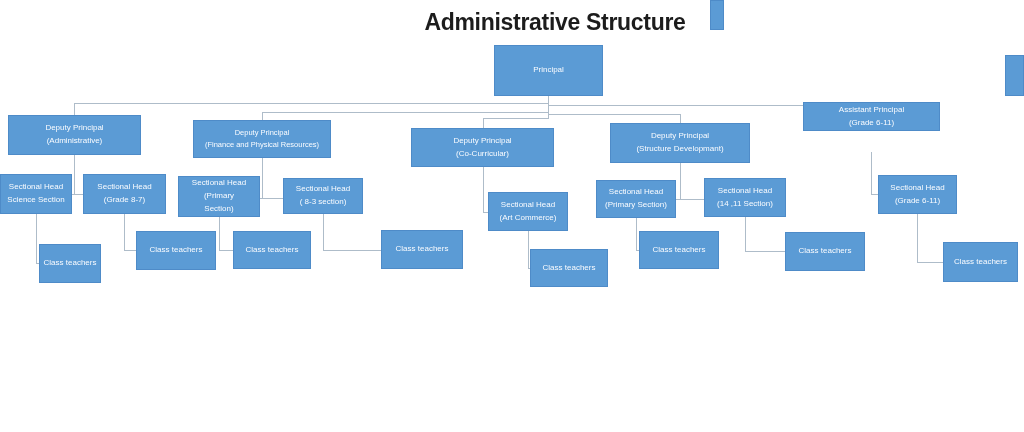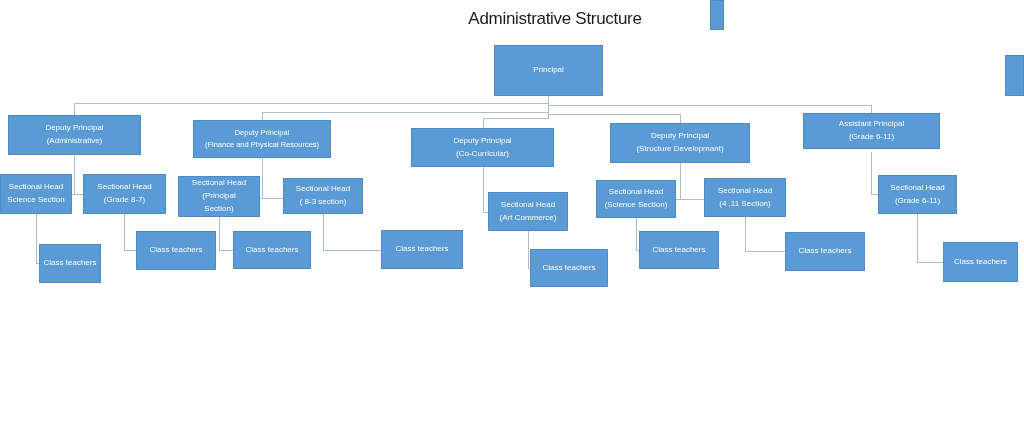--- a/index.html
+++ b/index.html
@@ -13,22 +13,22 @@
     height:432px;
     background:var(--bg,#ffffff);
     overflow:hidden;
   }
   .chart-title{
     position:absolute;
     top:9px;
     left:380px;
     width:350px;
     text-align:center;
-    font-size:17px;
-    font-weight:400;
+    font-size:23px;
+    font-weight:700;
     letter-spacing:-0.3px;
     color:var(--title-color,#1c1c1c);
   }
   #connector-layer{
     position:absolute;
     left:0;top:0;
     width:1024px;height:432px;
   }
   #connector-layer polyline{
     fill:none;
@@ -103,52 +103,52 @@
         <span>(Finance and Physical Resources)</span>
       </div>
       <div class="node" style="left: 411px; top: 128px; width: 143px; height: 39px;">
         <span>Deputy Principal</span>
         <span>(Co-Curricular)</span>
       </div>
       <div class="node" style="left: 610px; top: 123px; width: 140px; height: 40px;">
         <span>Deputy Principal</span>
         <span>(Structure Developmant)</span>
       </div>
-      <div class="node" style="left: 803px; top: 113px; width: 137px; height: 36px;">
+      <div class="node" style="left: 803px; top: 102px; width: 137px; height: 29px;">
         <span>Assistant Principal</span>
         <span>(Grade 6-11)</span>
       </div>
       <div class="node" style="left: 0px; top: 174px; width: 72px; height: 40px;">
         <span>Sectional Head</span>
         <span>Science Section</span>
       </div>
       <div class="node" style="left: 83px; top: 174px; width: 83px; height: 40px;">
         <span>Sectional Head</span>
         <span>(Grade 8-7)</span>
       </div>
       <div class="node" style="left: 178px; top: 176px; width: 82px; height: 41px;">
         <span>Sectional Head</span>
-        <span>(Principal</span>
+        <span>(Primary</span>
         <span>Section)</span>
       </div>
       <div class="node" style="left: 283px; top: 178px; width: 80px; height: 36px;">
         <span>Sectional Head</span>
         <span>( 8-3 section)</span>
       </div>
       <div class="node" style="left: 488px; top: 192px; width: 80px; height: 39px;">
         <span>Sectional Head</span>
         <span>(Art Commerce)</span>
       </div>
       <div class="node" style="left: 596px; top: 180px; width: 80px; height: 38px;">
         <span>Sectional Head</span>
-        <span>(Science Section)</span>
+        <span>(Primary Section)</span>
       </div>
       <div class="node" style="left: 704px; top: 178px; width: 82px; height: 39px;">
         <span>Sectional Head</span>
-        <span>(4 ,11 Section)</span>
+        <span>(14 ,11 Section)</span>
       </div>
       <div class="node" style="left: 878px; top: 175px; width: 79px; height: 39px;">
         <span>Sectional Head</span>
         <span>(Grade 6-11)</span>
       </div>
       <div class="node" style="left: 39px; top: 244px; width: 62px; height: 39px;">
         <span>Class teachers</span>
       </div>
       <div class="node" style="left: 136px; top: 231px; width: 80px; height: 39px;">
         <span>Class teachers</span>

